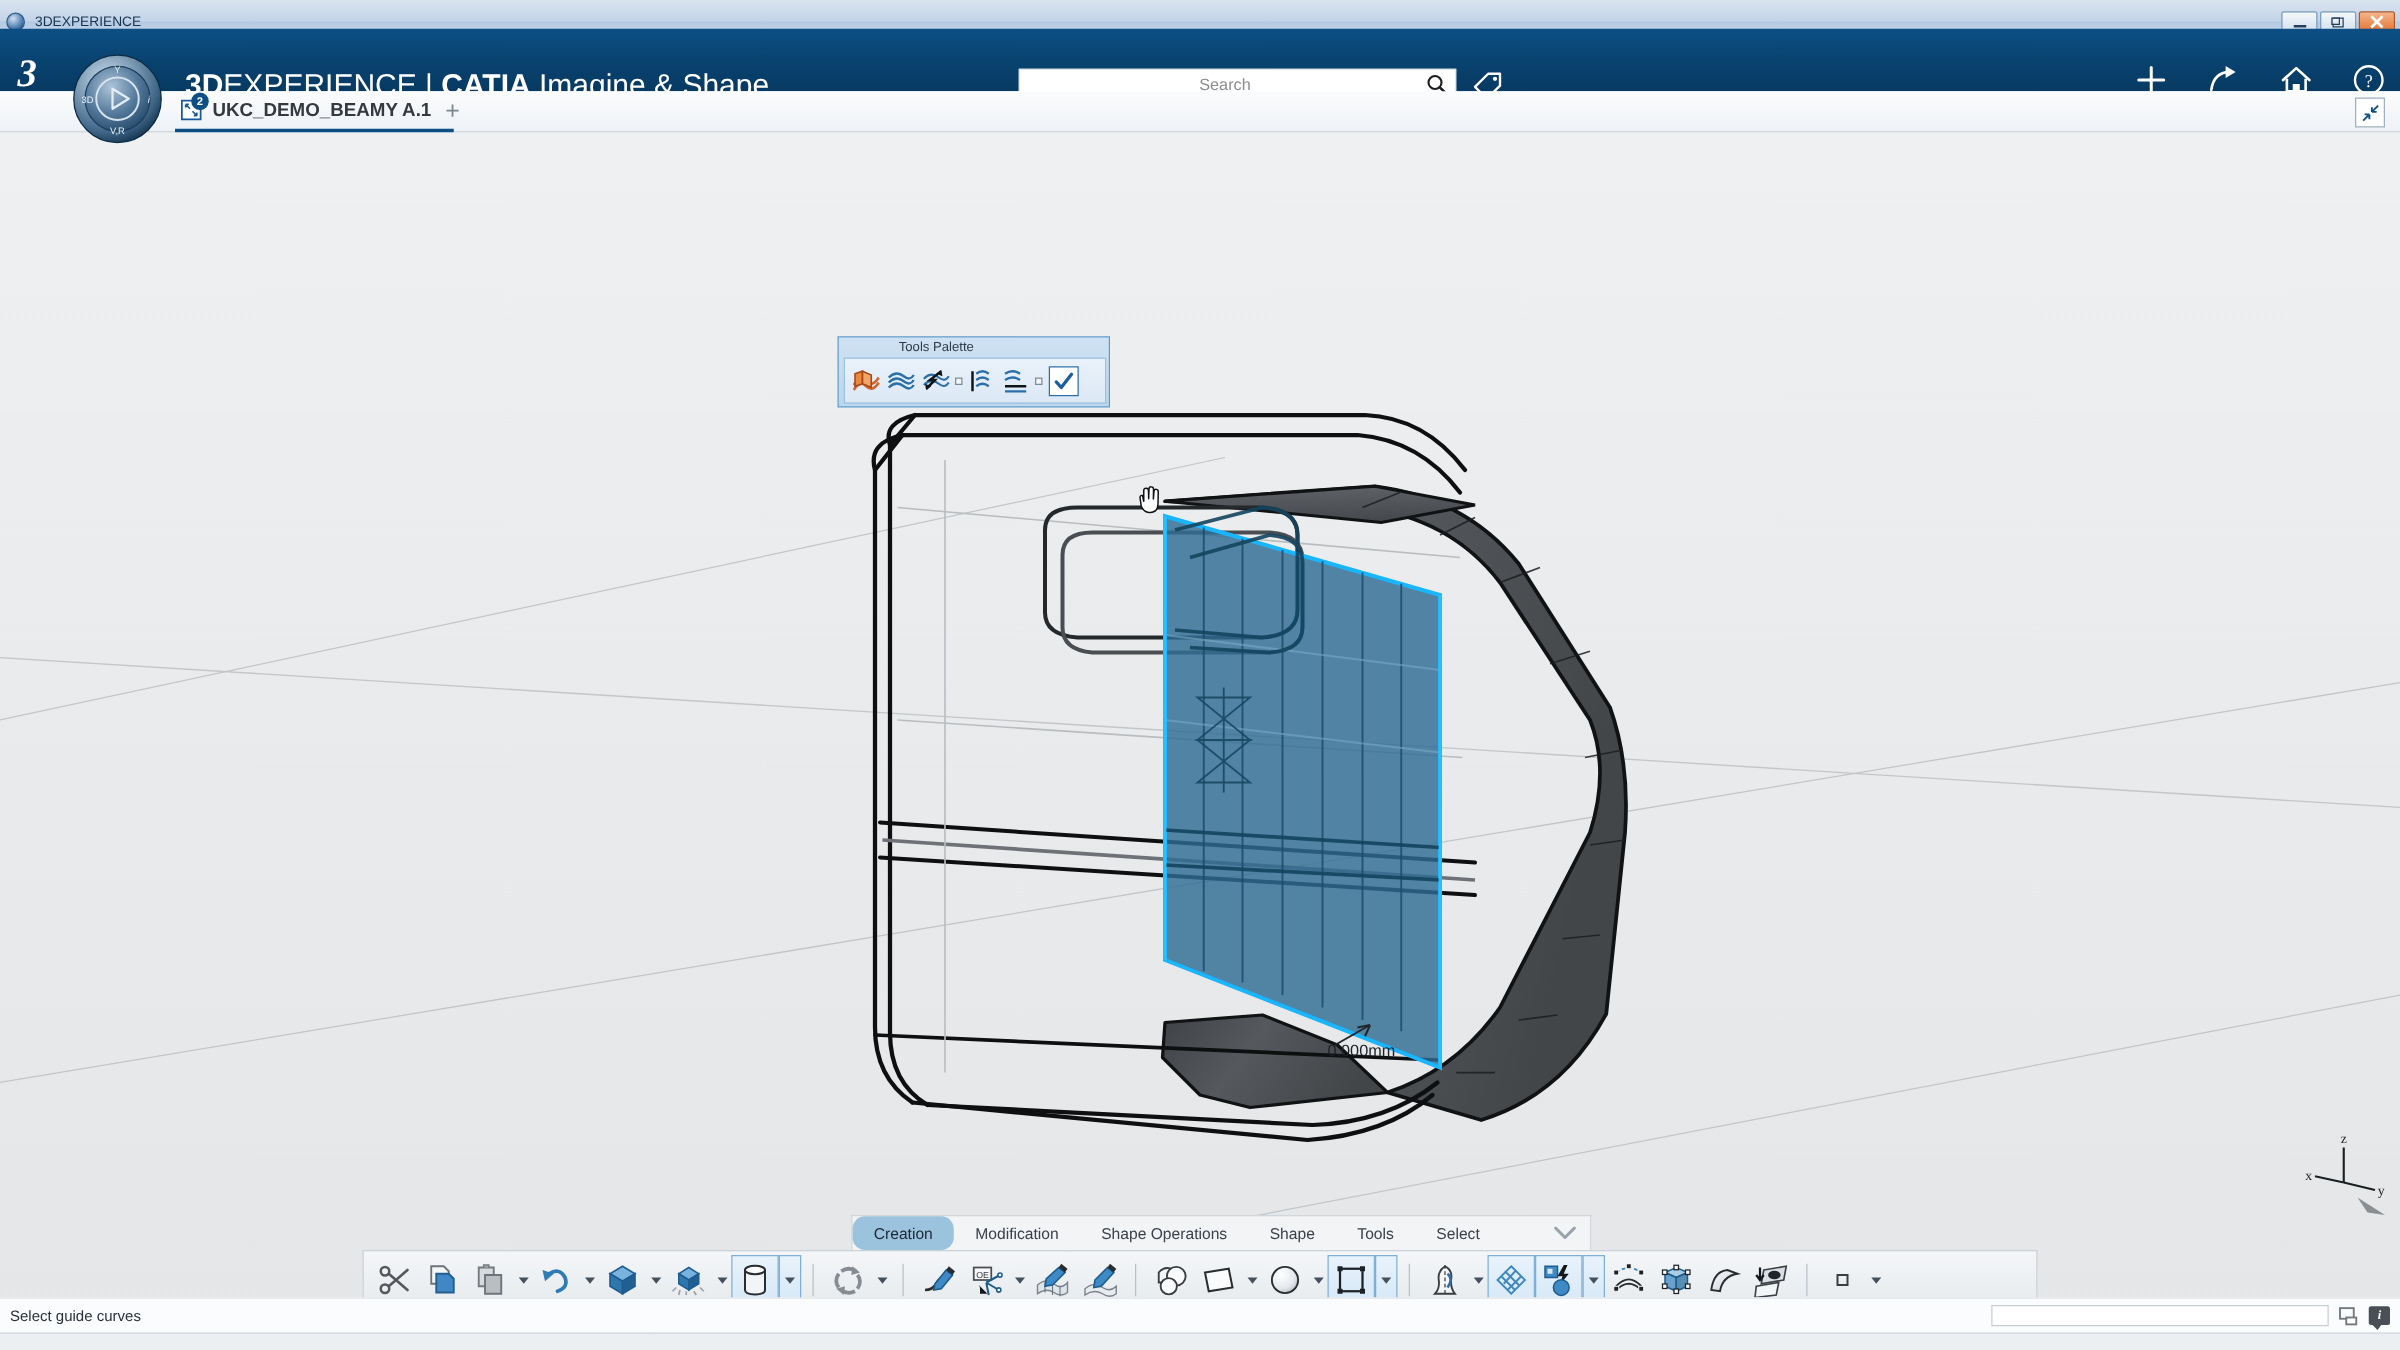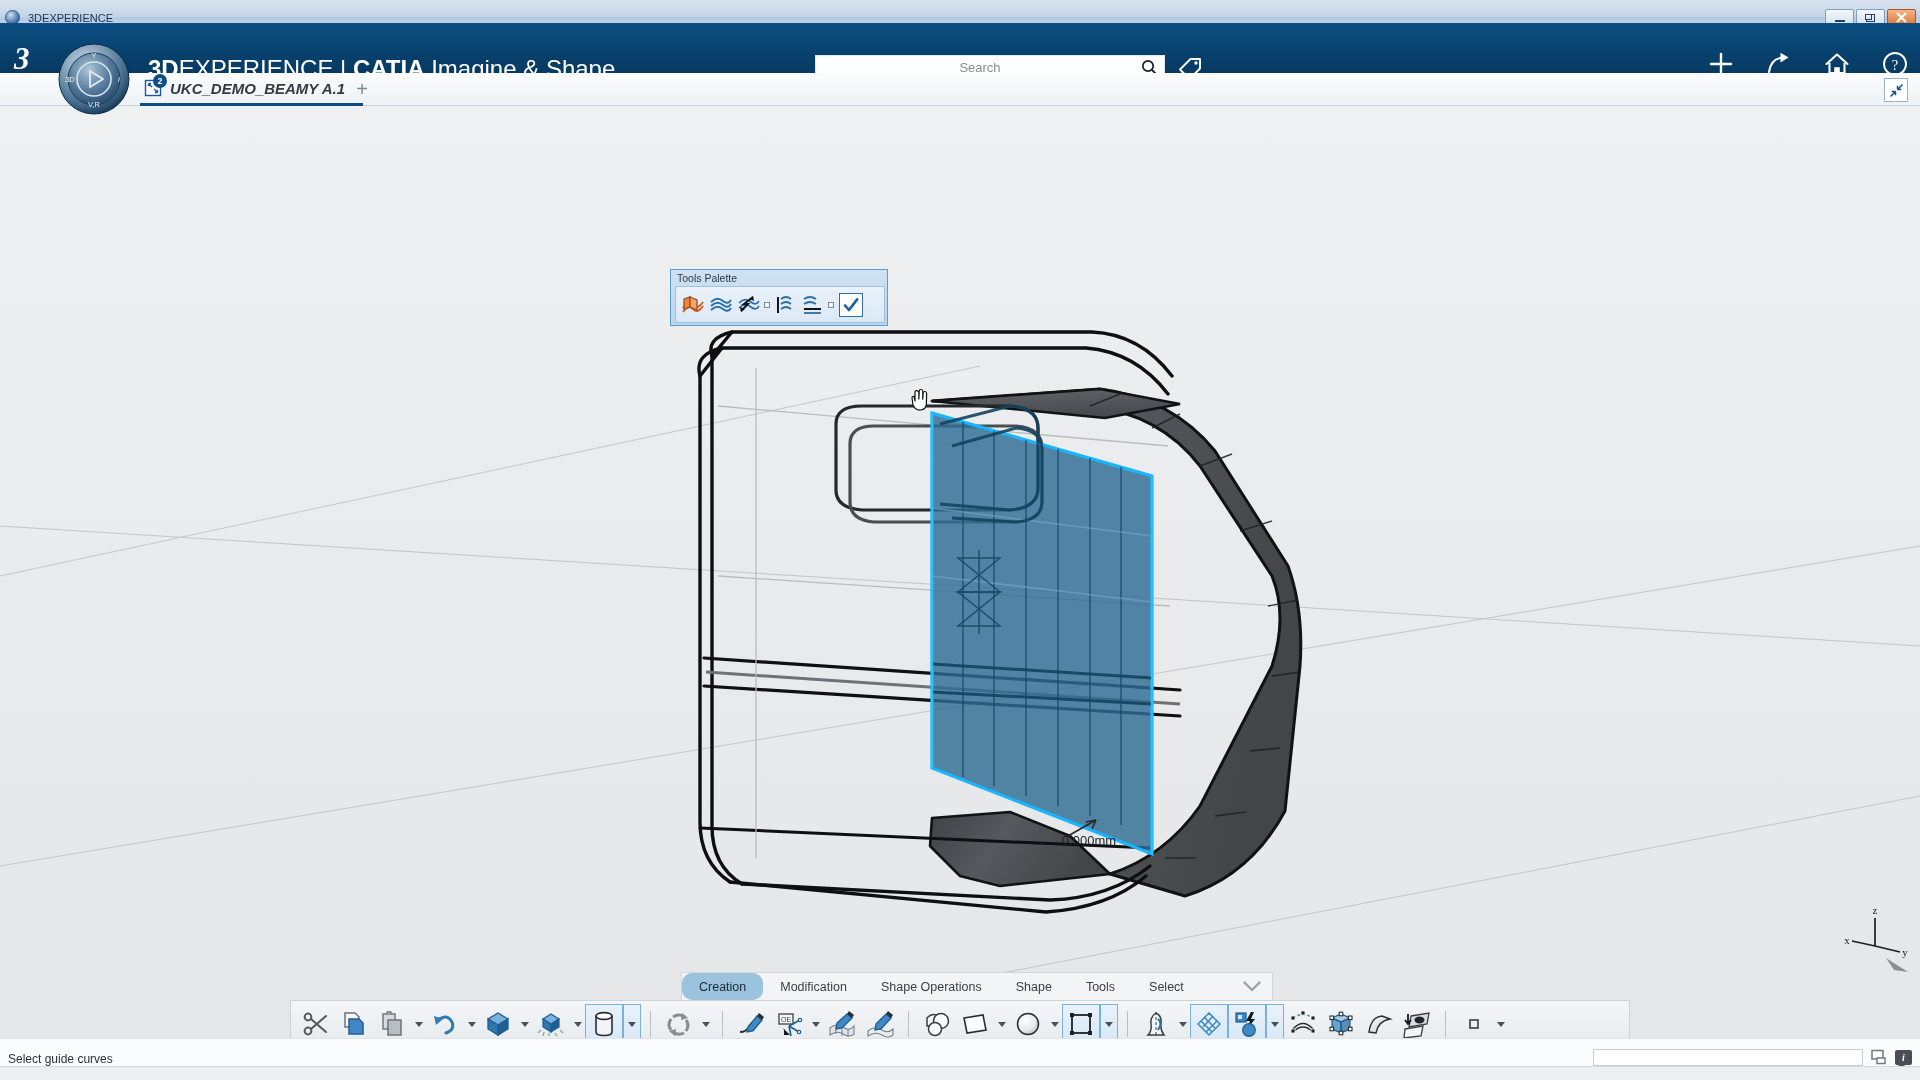--- a/index.html
+++ b/index.html
@@ -94,21 +94,21 @@
     display:flex; align-items:center; padding:0 18px 0 4px;
     border-bottom:3px solid #0d4f84;
   }
   .doctab .tabicon { position:relative; width:18px; height:18px; margin-right:8px; flex:none; }
   .tabbadge {
     position:absolute; right:-5px; top:-5px; width:14px; height:14px; border-radius:50%;
     background:#0d4f84; color:#fff; font-size:9px; font-weight:bold;
     display:flex; align-items:center; justify-content:center; line-height:1;
   }
   .doctab .tabtitle {
-    font-size:15px; font-weight:bold; font-style:italic; color:#353a40;
+    font-size:15px; font-weight:bold; color:#353a40;
     font-family:"Liberation Sans", sans-serif; white-space:nowrap;
   }
   .tabplus {
     position:absolute; left:352px; top:7px; width:20px;height:20px;
     color:#7d8891; font-size:20px; line-height:18px; text-align:center;
   }
   .collapsebtn {
     position:absolute; right:12px; top:5px; width:24px; height:24px;
     border:1px solid #9fb0c0; background:#fff;
     display:flex; align-items:center; justify-content:center;
@@ -120,20 +120,21 @@
     background: linear-gradient(to bottom, #eef0f1 0%, #e9ebec 45%, #e4e6e7 100%);
     overflow:hidden;
   }
   .viewport svg.scene { position:absolute; top:0; left:0; }
 
   
   .toolspalette {
     position:absolute; left:670px; top:163px; width:218px; height:57px;
     background: linear-gradient(to bottom,#cfe2f3,#bcd6ec);
     border:1px solid #5c9bd1;
+    padding-left:42px;
   }
   .toolspalette .tpttl {
     font-size:10.5px; color:#2b3b4a; padding:2px 0 0 6px;
     font-family:"Liberation Sans", sans-serif;
   }
   .toolspalette .tprow {
     position:absolute; left:4px; top:16px; width:210px; height:37px;
     background: linear-gradient(to bottom,#eaf2fa,#dbe8f5);
     border:1px solid #9dc2e0;
     display:flex; align-items:center; padding-left:3px; gap:1px;
@@ -183,21 +184,21 @@
   .caret { width:0;height:0;border-left:4.5px solid transparent;border-right:4.5px solid transparent;border-top:5px solid #44505b; }
 
   
   .statusbar {
     position:absolute; left:0; bottom:0; width:1920px; height:14px;
     background:#eceff1; border-top:1px solid #d2d8dd;
   }
   .statusline {
     position:absolute; left:0; bottom:14px; width:1920px; height:28px;
     background:#fbfcfd; border-top:1px solid #dfe4e8;
-    display:flex; align-items:flex-end;
+    display:flex; align-items:center;
   }
   .statustext {
     font-size:12px; color:#2b3138; padding-left:8px;
     font-family:"Liberation Sans", sans-serif;
   }
   .statusright { margin-left:auto; display:flex; align-items:center; gap:7px; padding-right:8px; }
   .statusinput {
     width:270px; height:17px; background:#fff; border:1px solid #c6ced5;
   }
   .statusicon { width:18px;height:18px; display:flex;align-items:center;justify-content:center;}

